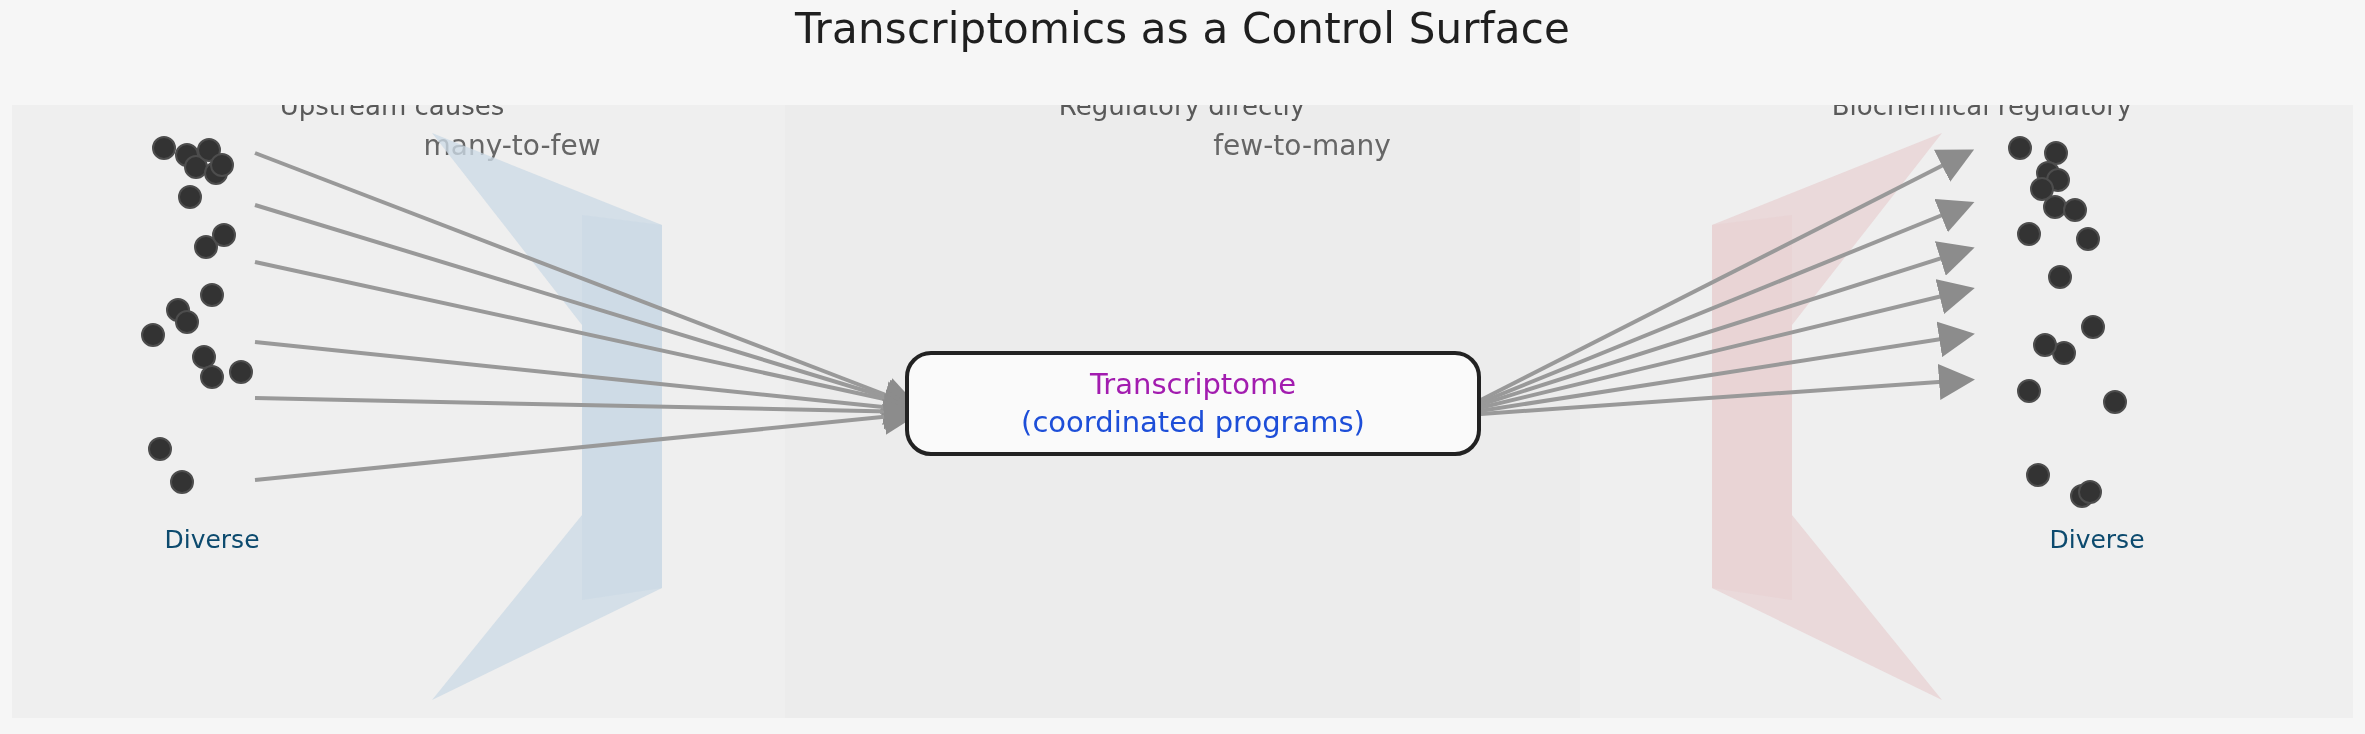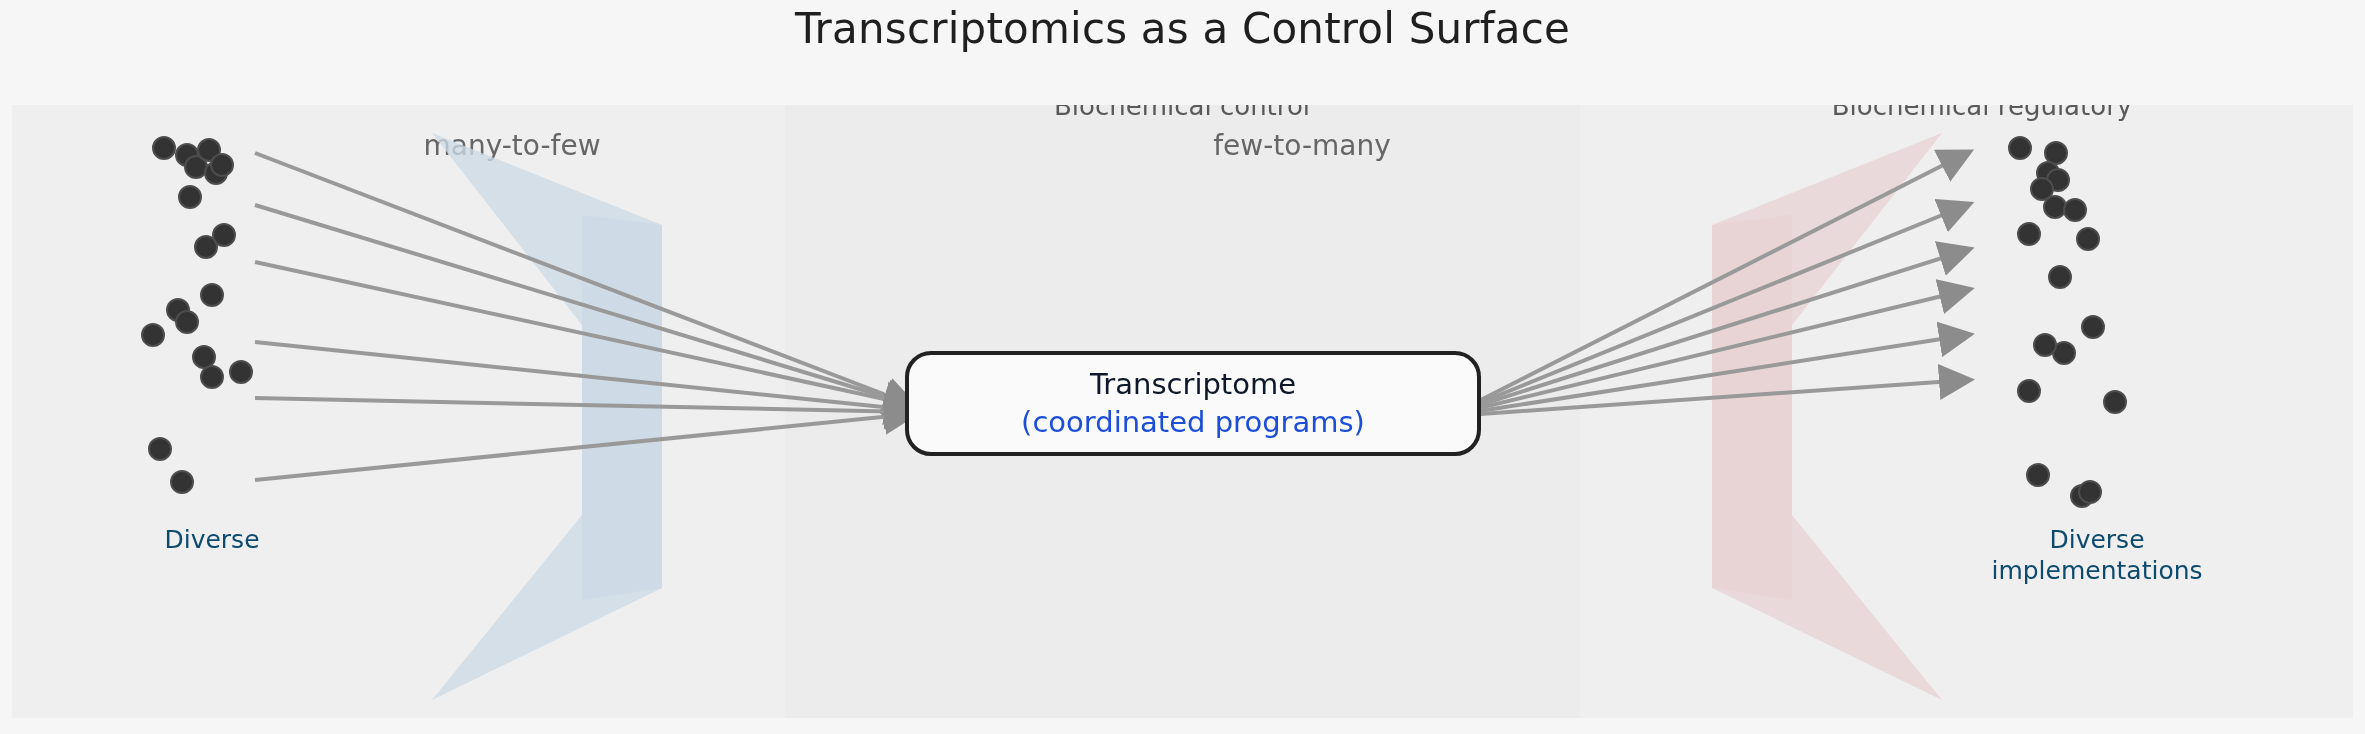--- a/index.html
+++ b/index.html
@@ -92,21 +92,21 @@
     background: #fafafa;
     display: flex;
     flex-direction: column;
     align-items: center;
     justify-content: center;
     z-index: 5;
     box-sizing: border-box;
   }
   #center-box .line1 {
     font-size: 29px;
-    color: #0f172a;
+    color: #a21caf;
     line-height: 1.28;
   }
   #center-box .line2 {
     font-size: 29px;
     color: #1d4ed8;
     line-height: 1.28;
   }
   svg.overlay {
     position: absolute;
     left: 0;
@@ -203,32 +203,32 @@
         <circle cx="2081" cy="222" r="11"></circle>
         <circle cx="2033" cy="240" r="11"></circle>
         <circle cx="2017" cy="286" r="11"></circle>
         <circle cx="2103" cy="297" r="11"></circle>
         <circle cx="2026" cy="370" r="11"></circle>
         <circle cx="2070" cy="391" r="11"></circle>
         <circle cx="2078" cy="387" r="11"></circle>
       </g>
     </svg>
 
-    <div class="col-header" style="left:770px; top:-14px; width:800px;">Biochemical control</div>
+    <div class="col-header" style="left:180px; top:-14px; width:400px;">Upstream causes</div>
+    <div class="col-header" style="left:770px; top:-14px; width:800px;">Regulatory directly</div>
     <div class="col-header" style="left:1760px; top:-14px; width:420px;">Biochemical regulatory</div>
 
     <div class="sub-label" style="left:300px; top:24px; width:400px;">many-to-few</div>
     <div class="sub-label" style="left:1090px; top:24px; width:400px;">few-to-many</div>
 
     <div class="bottom-label" style="left:50px; top:420px; width:300px;">
       <div>Diverse</div>
     </div>
     <div class="bottom-label" style="left:1920px; top:420px; width:330px;">
       <div>Diverse</div>
-      <div>implementations</div>
     </div>
 
     <div id="center-box">
       <div class="line1">Transcriptome</div>
       <div class="line2">(coordinated programs)</div>
     </div>
 
     <div id="caption">Measuring control (regulatory adjustment) can be more legible than measuring execution directly.</div>
 
   </div>

